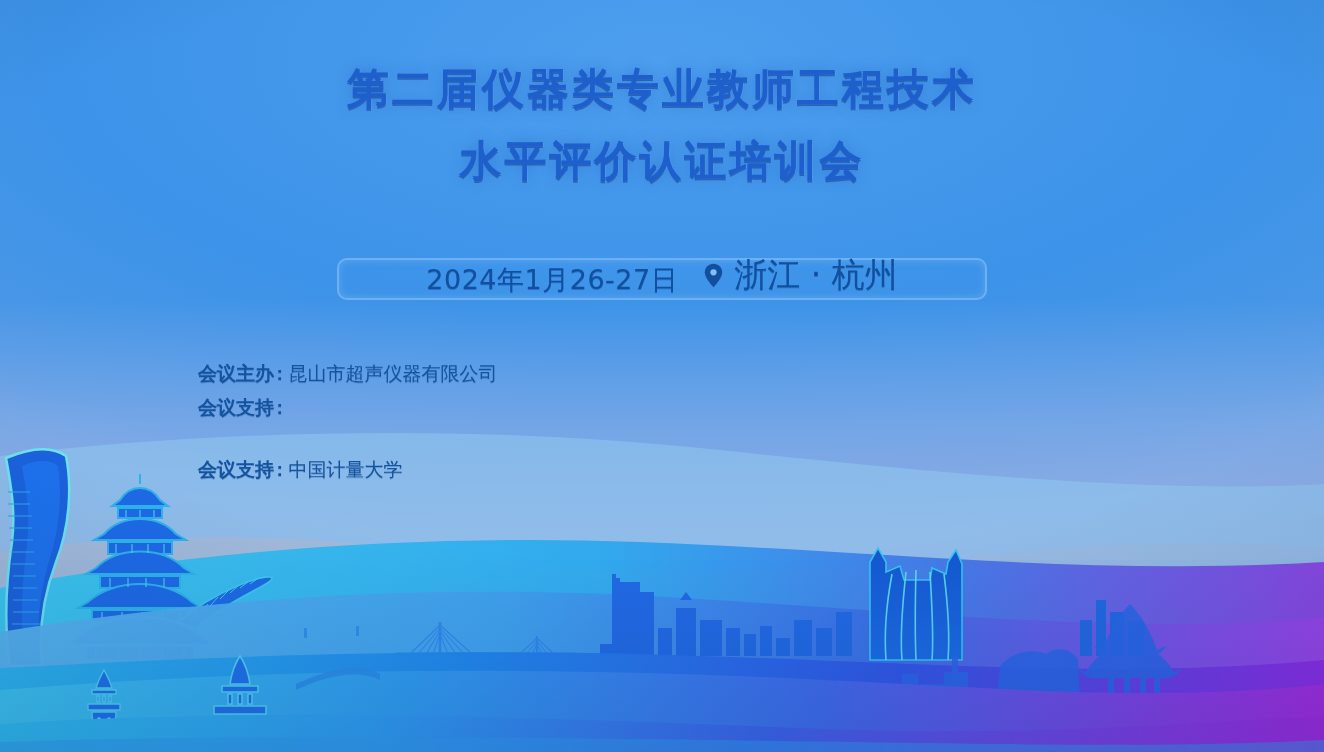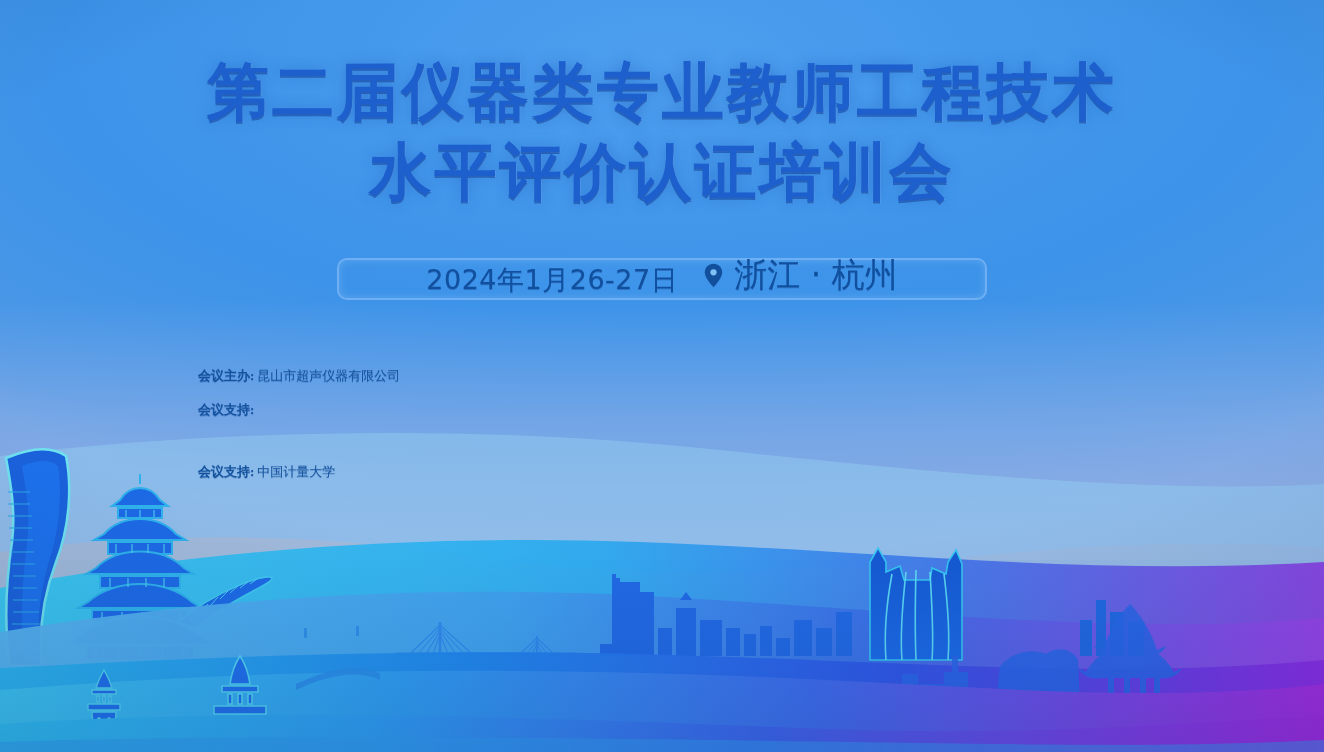--- a/index.html
+++ b/index.html
@@ -28,33 +28,33 @@
   }
   
   .scene{position:absolute;left:0;bottom:0;width:1324px;height:330px;}
   .scene svg{display:block;width:1324px;height:330px;}
   
   .title-wrap{
     position:absolute;left:0;right:0;top:56px;
     text-align:center;
   }
   .title-line{
-    font-family:Liberation Serif, serif;
+    font-family:Liberation Mono, monospace;
     font-weight:700;
-    font-size:62px;
+    font-size:42px;
     line-height:72px;
     letter-spacing:3px;
     color:#1c5fcd;
     text-shadow:
        0 2px 0 rgba(16,62,150,.55),
        0 0 14px rgba(30,90,190,.45),
        1px 1px 0 rgba(120,175,245,.35);
     white-space:nowrap;
   }
-  .title-line.l2{margin-top:8px;}
+  .title-line.l2{margin-top:0;}
   
   .pill{
     position:absolute;left:50%;transform:translateX(-50%);
     top:258px;
     width:650px;height:42px;
     border:2px solid rgba(120,180,245,.85);
     border-radius:10px;
     display:flex;align-items:flex-end;justify-content:center;
     gap:26px;
     box-shadow:0 0 9px rgba(150,200,250,.35) inset;
@@ -73,23 +73,23 @@
     text-shadow:0 1px 0 rgba(10,50,130,.35);
   }
   .pin{width:19px;height:25px;display:block;}
   
   .credits{
     position:absolute;left:198px;top:334px;
     display:flex;flex-direction:column;gap:7px;
   }
   .credit-row{
     display:flex;align-items:baseline;
-    font-size:13px;line-height:27px;
+    font-size:19px;line-height:27px;
     color:#14539f;
-    font-family:Liberation Serif, serif;
+    font-family:Liberation Mono, monospace;
     white-space:nowrap;
     text-shadow:0 1px 0 rgba(15,55,135,.25);
     text-align:center;
   }
   .credit-label{font-weight:700;margin-right:3px;}
   .credit-val{font-weight:400;margin-top:28px;}
   .credit-val.sp{margin-left:26px;}
 </style>
 </head>
 <body>

